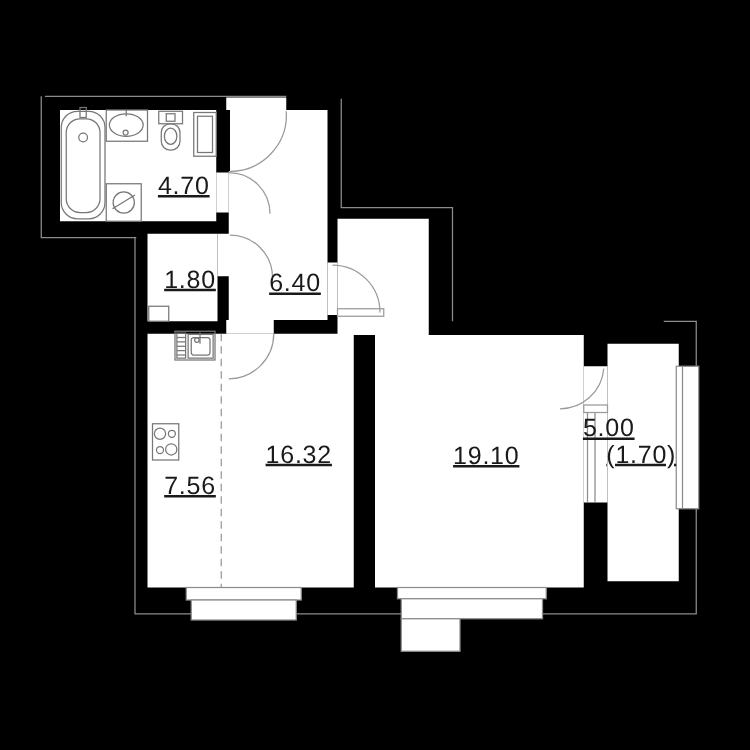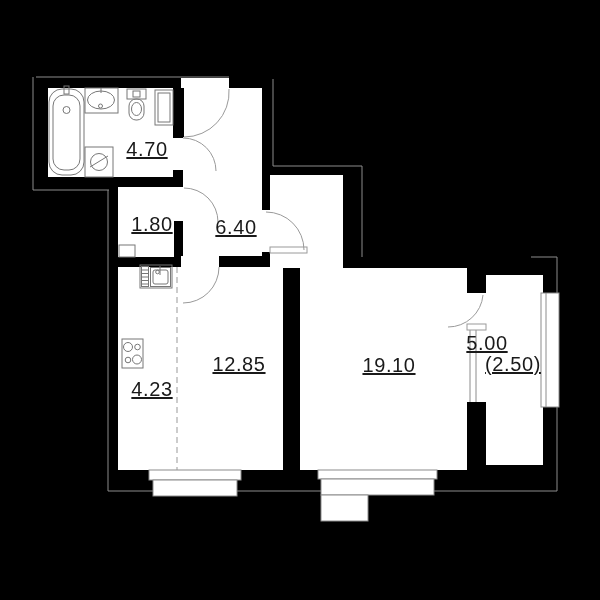--- a/index.html
+++ b/index.html
@@ -123,18 +123,18 @@
         <circle cx="128" cy="360" r="2.8"></circle>
         <circle cx="137" cy="359.5" r="4.5"></circle>
       </g>
       <rect x="119" y="245" width="16" height="12" stroke="#777" fill="none"></rect>
     </g>
   </svg>
 
   <div class="room-label" style="left:147px;top:149px;">4.70</div>
   <div class="room-label" style="left:152px;top:224px;">1.80</div>
   <div class="room-label" style="left:236px;top:227px;">6.40</div>
-  <div class="room-label" style="left:152px;top:389px;">4.23</div>
-  <div class="room-label" style="left:239px;top:364px;">12.85</div>
+  <div class="room-label" style="left:152px;top:389px;">7.56</div>
+  <div class="room-label" style="left:239px;top:364px;">16.32</div>
   <div class="room-label" style="left:389px;top:365px;">19.10</div>
   <div class="room-label" style="left:487px;top:343px;">5.00</div>
-  <div class="room-label" style="left:513px;top:364px;">(2.50)</div>
+  <div class="room-label" style="left:513px;top:364px;">(1.70)</div>
 </div>
 
 </body></html>

